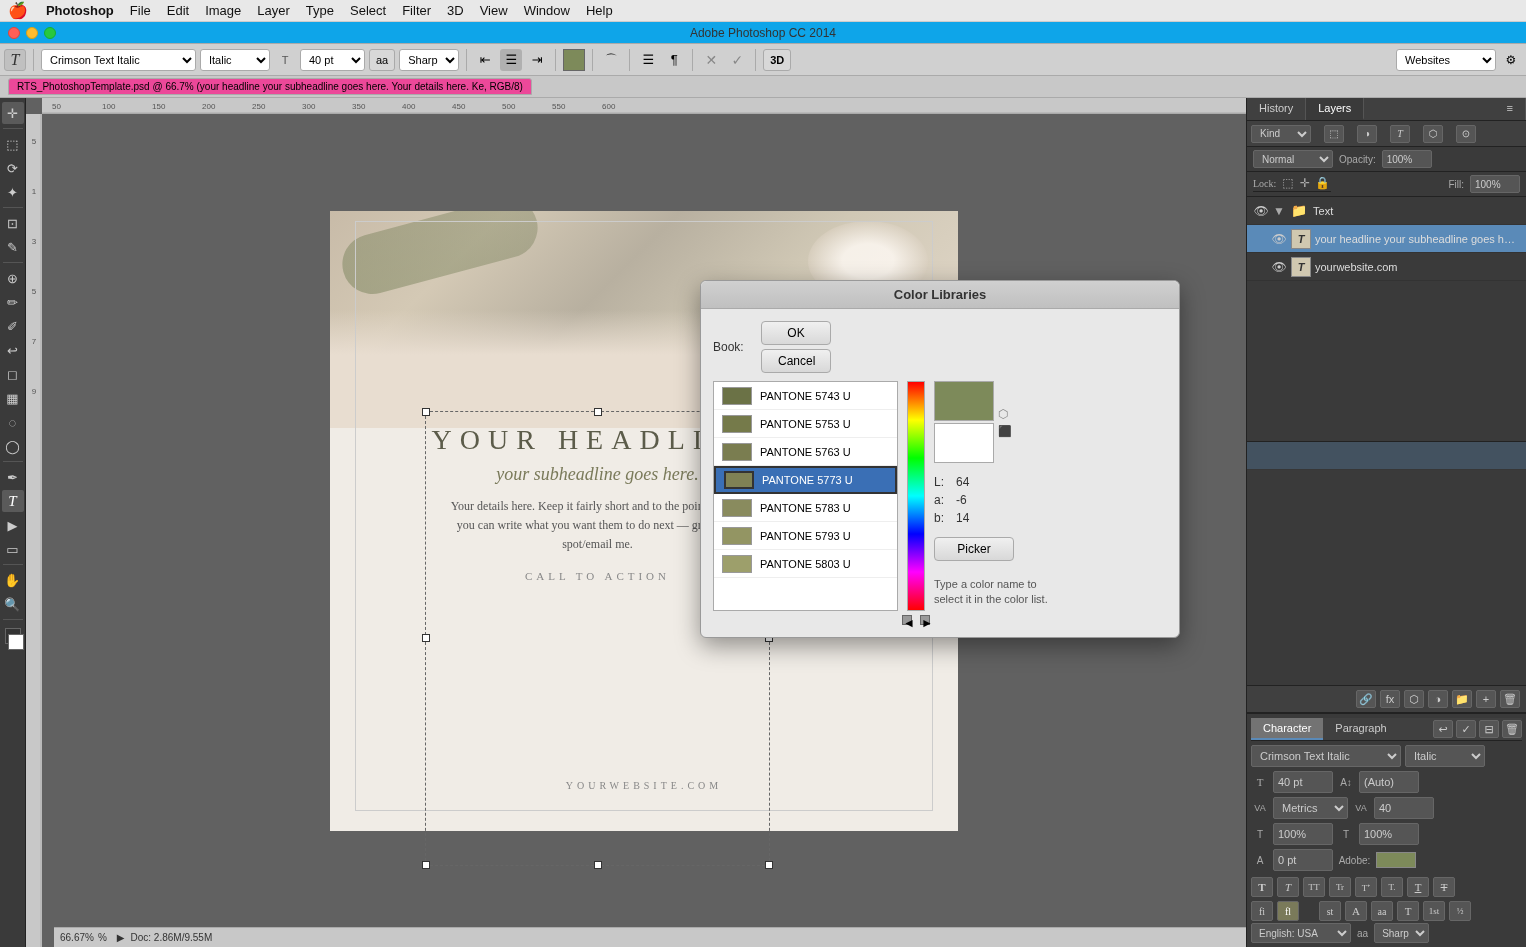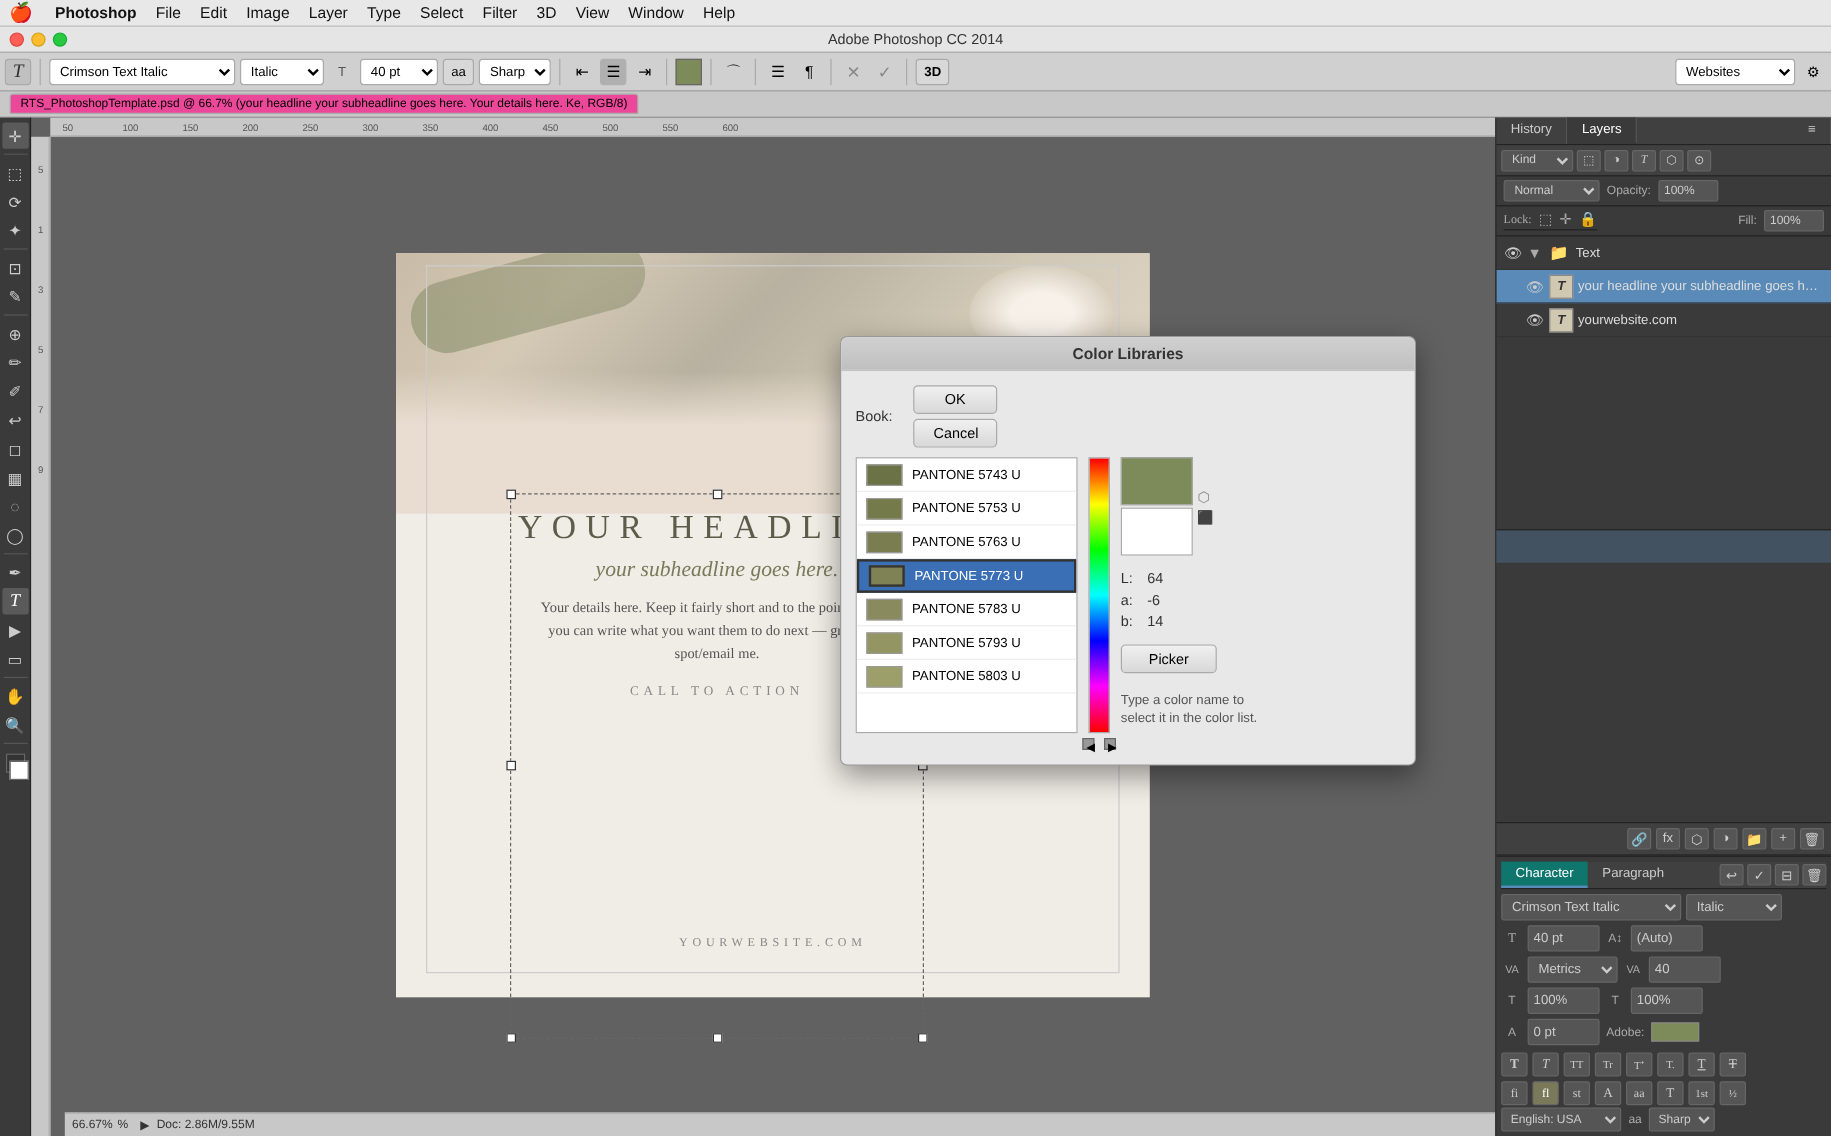--- a/index.html
+++ b/index.html
@@ -4,21 +4,21 @@
   <style>
     * { box-sizing: border-box; margin: 0; padding: 0; }
     body { font-family: -apple-system, BlinkMacSystemFont, 'Helvetica Neue', Arial, sans-serif; font-size: 12px; background: #3a3a3a; width: 1526px; height: 947px; overflow: hidden; }
 
     
     #menubar { background: #e8e8e8; height: 22px; display: flex; align-items: center; padding: 0 8px; border-bottom: 1px solid #ccc; }
     #menubar .menu-item { font-size: 13px; padding: 0 8px; color: #111; cursor: pointer; }
     #menubar .menu-item.bold { font-weight: 600; }
 
     
-    #titlebar { background: #e5e5e5; height: 22px; display: flex; align-items: center; justify-content: center; border-bottom: 1px solid #aaa; position: relative; }
+    #titlebar { background: #0ea5e9; height: 22px; display: flex; align-items: center; justify-content: center; border-bottom: 1px solid #aaa; position: relative; }
     .traffic-lights { position: absolute; left: 8px; display: flex; gap: 6px; align-items: center; }
     .traffic-light { width: 12px; height: 12px; border-radius: 50%; }
     .tl-red { background: #ff5f57; border: 1px solid #e0443e; }
     .tl-yellow { background: #febc2e; border: 1px solid #d4a017; }
     .tl-green { background: #28c840; border: 1px solid #14ae35; }
     #titlebar .title { font-size: 12px; color: #333; }
 
     
     #toolbar { background: #d0d0d0; height: 32px; display: flex; align-items: center; padding: 0 4px; border-bottom: 1px solid #aaa; gap: 4px; }
     .toolbar-sep { width: 1px; height: 22px; background: #aaa; margin: 0 3px; }
@@ -62,21 +62,21 @@
     #statusbar { position: absolute; bottom: 0; left: 28px; right: 0; height: 20px; background: #c8c8c8; border-top: 1px solid #aaa; display: flex; align-items: center; padding: 0 6px; font-size: 10px; color: #333; }
 
     
     #right-panel { width: 280px; background: #3a3a3a; display: flex; flex-direction: column; border-left: 1px solid #222; }
 
     
     #layers-panel { flex: 1; display: flex; flex-direction: column; }
     .panel-tabs { display: flex; background: #404040; border-bottom: 1px solid #222; }
     .panel-tab { padding: 4px 12px; font-size: 11px; color: #ccc; cursor: pointer; border-right: 1px solid #555; }
     .panel-tab.active { background: #3a3a3a; color: #fff; border-bottom: 2px solid #3a3a3a; }
-    .panel-toolbar { background: #404040; height: 26px; display: flex; align-items: center; padding: 0 4px; gap: 3px; border-bottom: 1px solid #222; }
+    .panel-toolbar { background: #404040; height: 26px; display: flex; align-items: center; padding: 0 4px; gap: 13px; border-bottom: 1px solid #222; }
     .panel-tool-btn { background: #555; border: 1px solid #666; border-radius: 2px; width: 20px; height: 18px; display: flex; align-items: center; justify-content: center; font-size: 10px; color: #ccc; cursor: pointer; }
     .panel-tool-select { background: #555; border: 1px solid #666; border-radius: 2px; padding: 1px 4px; font-size: 10px; color: #ccc; height: 18px; }
     .layer-controls { padding: 3px 6px; display: flex; align-items: center; gap: 6px; border-bottom: 1px solid #222; }
     .layer-control-label { color: #aaa; font-size: 10px; }
     .layer-control-select { background: #555; border: 1px solid #666; border-radius: 2px; padding: 1px 4px; font-size: 10px; color: #ccc; height: 18px; width: 80px; }
     .layer-control-input { background: #555; border: 1px solid #666; border-radius: 2px; padding: 1px 4px; font-size: 10px; color: #ccc; height: 18px; width: 50px; }
     .lock-row { padding: 2px 6px; display: flex; align-items: center; gap: 8px; border-bottom: 1px solid #222; font-family: Liberation Serif, serif; }
     .lock-label { color: #aaa; font-size: 10px; }
     .lock-icon { font-size: 12px; color: #aaa; cursor: pointer; }
     .layers-list { flex: 1; overflow-y: auto; }
@@ -104,21 +104,21 @@
     .lab-values { display: flex; flex-direction: column; gap: 4px; margin-top: 4px; }
     .lab-row { display: flex; align-items: center; gap: 6px; font-size: 12px; color: #333; }
     .lab-label { width: 16px; font-size: 12px; color: #333; }
     .lab-value { font-size: 12px; color: #333; }
     .color-hint { font-size: 11px; color: #555; margin-top: 8px; width: 130px; line-height: 1.4; }
 
     
     #char-panel { background: #3a3a3a; border-top: 1px solid #222; padding: 4px; }
     .char-panel-tabs { display: flex; background: #404040; border-bottom: 1px solid #222; margin-bottom: 4px; }
     .char-tab { padding: 4px 12px; font-size: 11px; color: #ccc; cursor: pointer; }
-    .char-tab.active { background: #0f766e; color: #fff; border-bottom: 2px solid #5a8ab8; }
+    .char-tab.active { background: #737373; color: #fff; border-bottom: 2px solid #5a8ab8; }
     .char-row { display: flex; align-items: center; gap: 4px; margin-bottom: 4px; }
     .char-select { background: #555; border: 1px solid #666; border-radius: 2px; color: #ccc; font-size: 11px; padding: 2px 4px; height: 22px; }
     .char-input { background: #555; border: 1px solid #666; border-radius: 2px; color: #ccc; font-size: 11px; padding: 2px 4px; height: 22px; width: 60px; }
     .char-label { color: #aaa; font-size: 11px; width: 18px; text-align: center; }
     .char-color-swatch { width: 40px; height: 16px; background: #7d8a5a; border: 1px solid #888; cursor: pointer; }
     .char-icon-row { display: flex; gap: 4px; padding: 2px 0; }
     .char-icon-btn { background: #555; border: 1px solid #666; border-radius: 2px; width: 22px; height: 20px; display: flex; align-items: center; justify-content: center; font-size: 11px; color: #ccc; cursor: pointer; font-family: 'Times New Roman', serif; }
     .char-lang-row { display: flex; gap: 4px; align-items: center; }
     .char-lang-select { background: #555; border: 1px solid #666; border-radius: 2px; color: #ccc; font-size: 10px; padding: 1px 3px; height: 20px; width: 100px; }
     .char-small-select { background: #555; border: 1px solid #666; border-radius: 2px; color: #ccc; font-size: 10px; padding: 1px 3px; height: 20px; width: 55px; }
@@ -455,21 +455,21 @@
         <div class="char-icon-btn" style="font-size:9px;">Tr</div>
         <div class="char-icon-btn" style="font-size:9px;">T⁺</div>
         <div class="char-icon-btn" style="font-size:9px;">T.</div>
         <div class="char-icon-btn" style="text-decoration:underline;">T</div>
         <div class="char-icon-btn" style="text-decoration:line-through;">T</div>
       </div>
 
       <div class="char-icon-row">
         <div class="char-icon-btn" style="font-size:10px;">fi</div>
         <div class="char-icon-btn" style="font-size:10px;background:#7a7a5a;color:#fff;">fl</div>
-        <div class="char-icon-btn" style="font-size:10px;">st</div>
+        <div class="char-icon-btn" style="font-size:10px;margin-left:16px;">st</div>
         <div class="char-icon-btn">A</div>
         <div class="char-icon-btn" style="font-size:10px;">aa</div>
         <div class="char-icon-btn">T</div>
         <div class="char-icon-btn" style="font-size:9px;">1st</div>
         <div class="char-icon-btn" style="font-size:9px;">½</div>
       </div>
 
       <div class="char-lang-row">
         <select class="char-lang-select">
           <option>English: USA</option>

